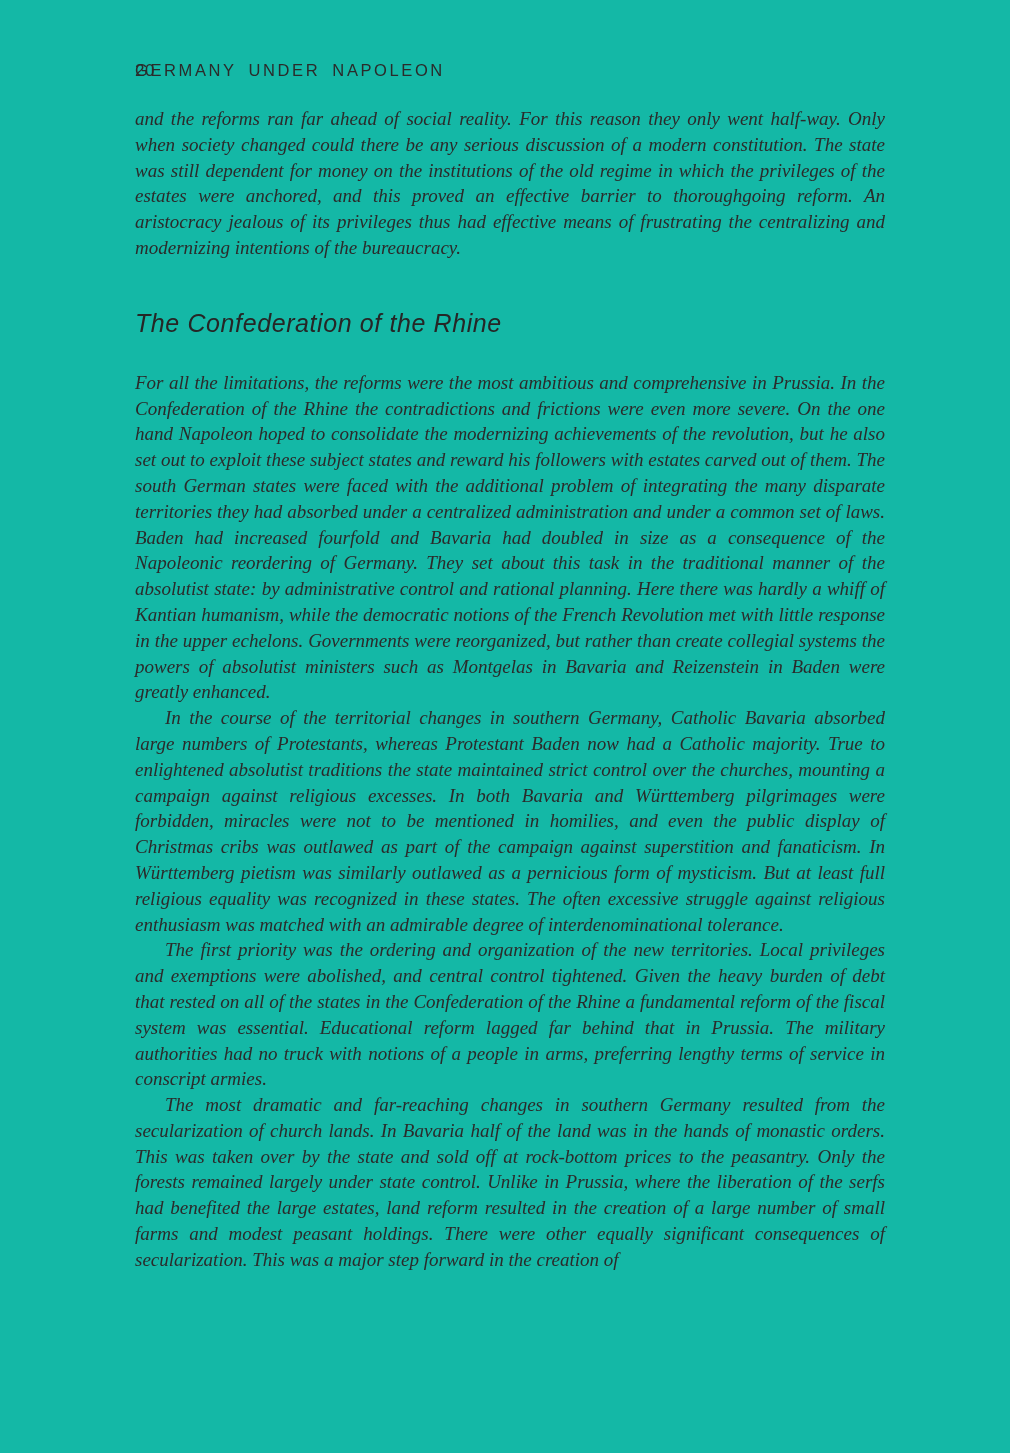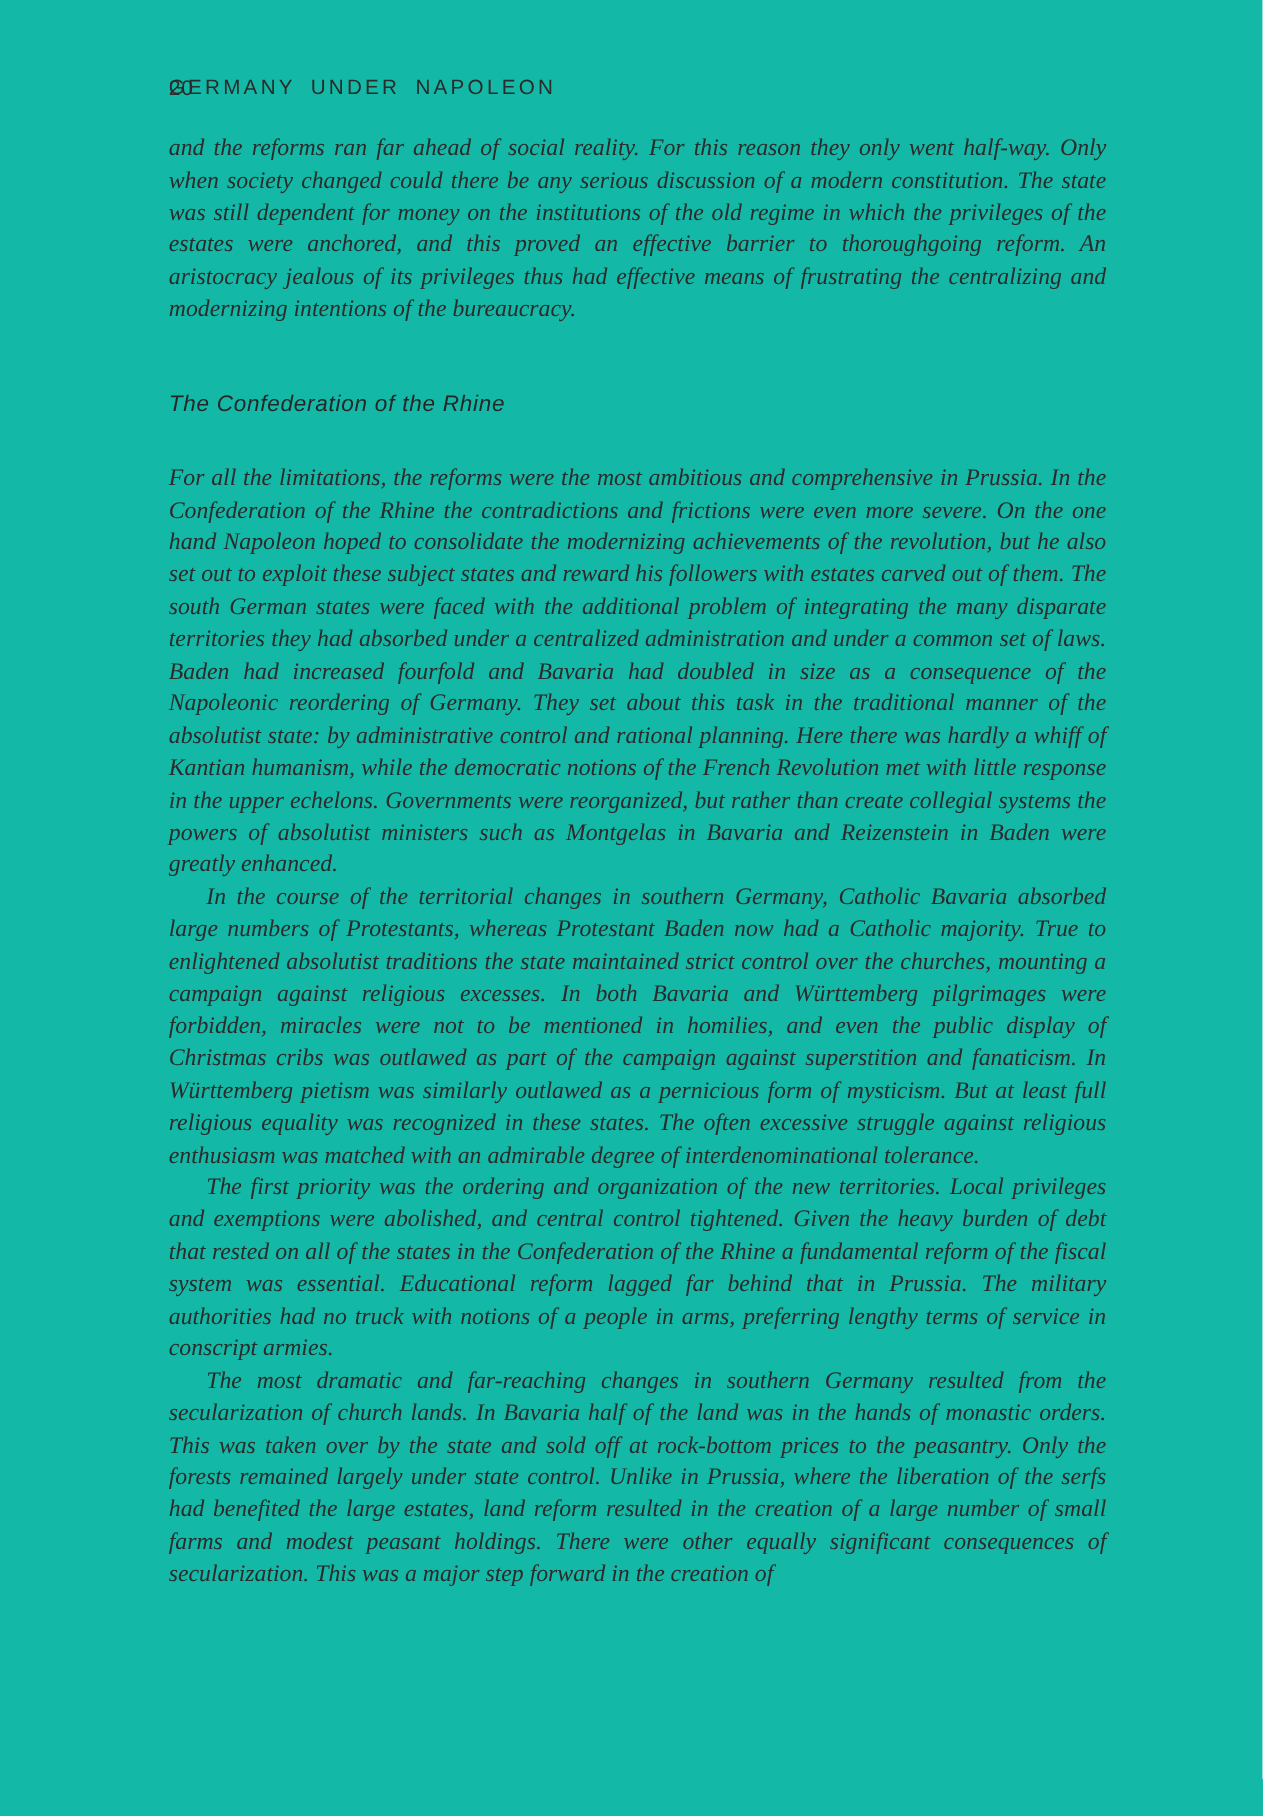--- a/index.html
+++ b/index.html
@@ -51,21 +51,21 @@
     font-style: italic;
   }
   .text-block p {
     margin: 0;
   }
   .para-indent {
     text-indent: 30px;
   }
   .section-heading {
     font-family: "Liberation Sans", sans-serif;
-    font-size: 18px;
+    font-size: 25px;
     font-weight: 400;
     letter-spacing: 0.6px;
     color: #262626;
     text-align: left;
     margin: 49px 0 34px 0;
     line-height: 26px;
   }
 </style>
 </head>
 <body>

